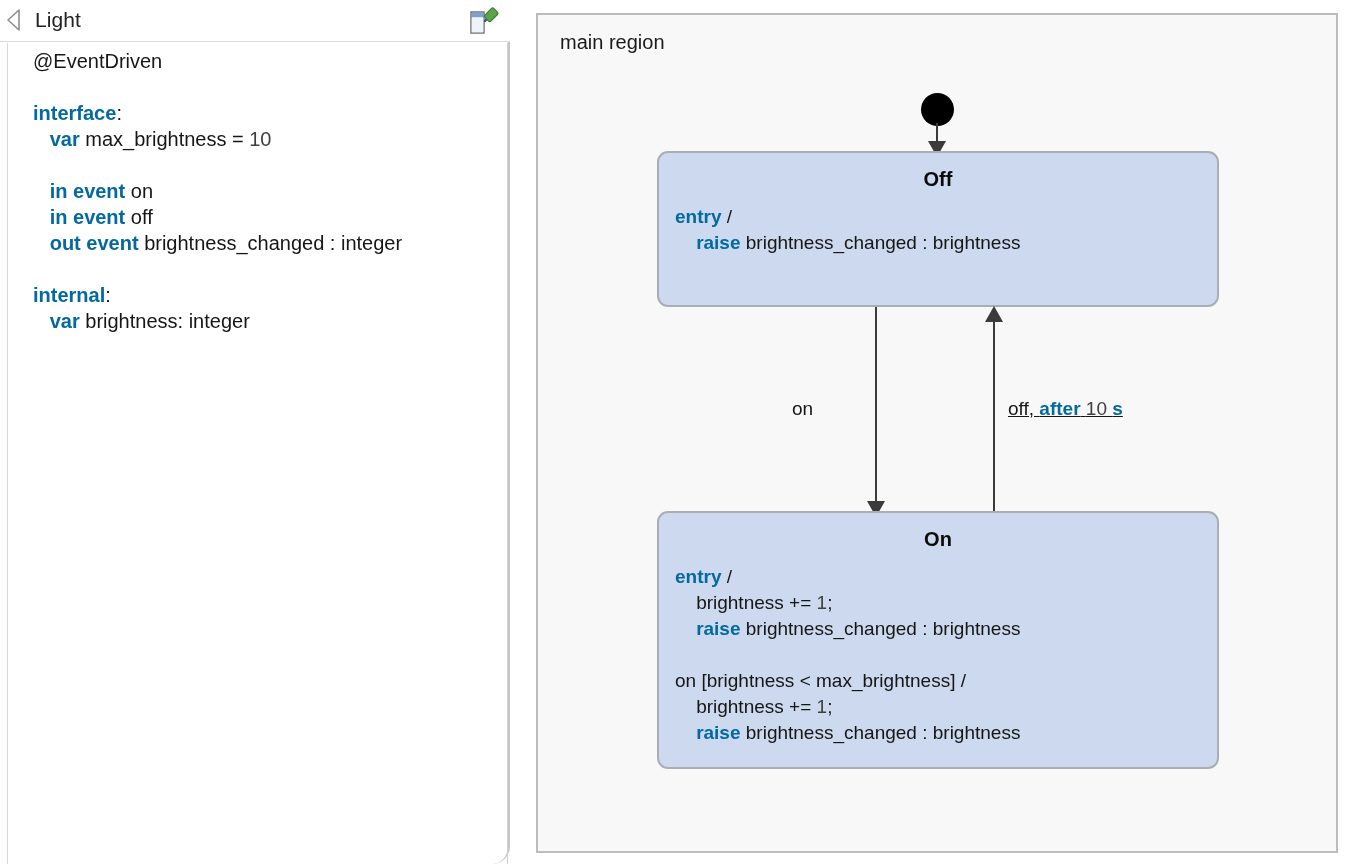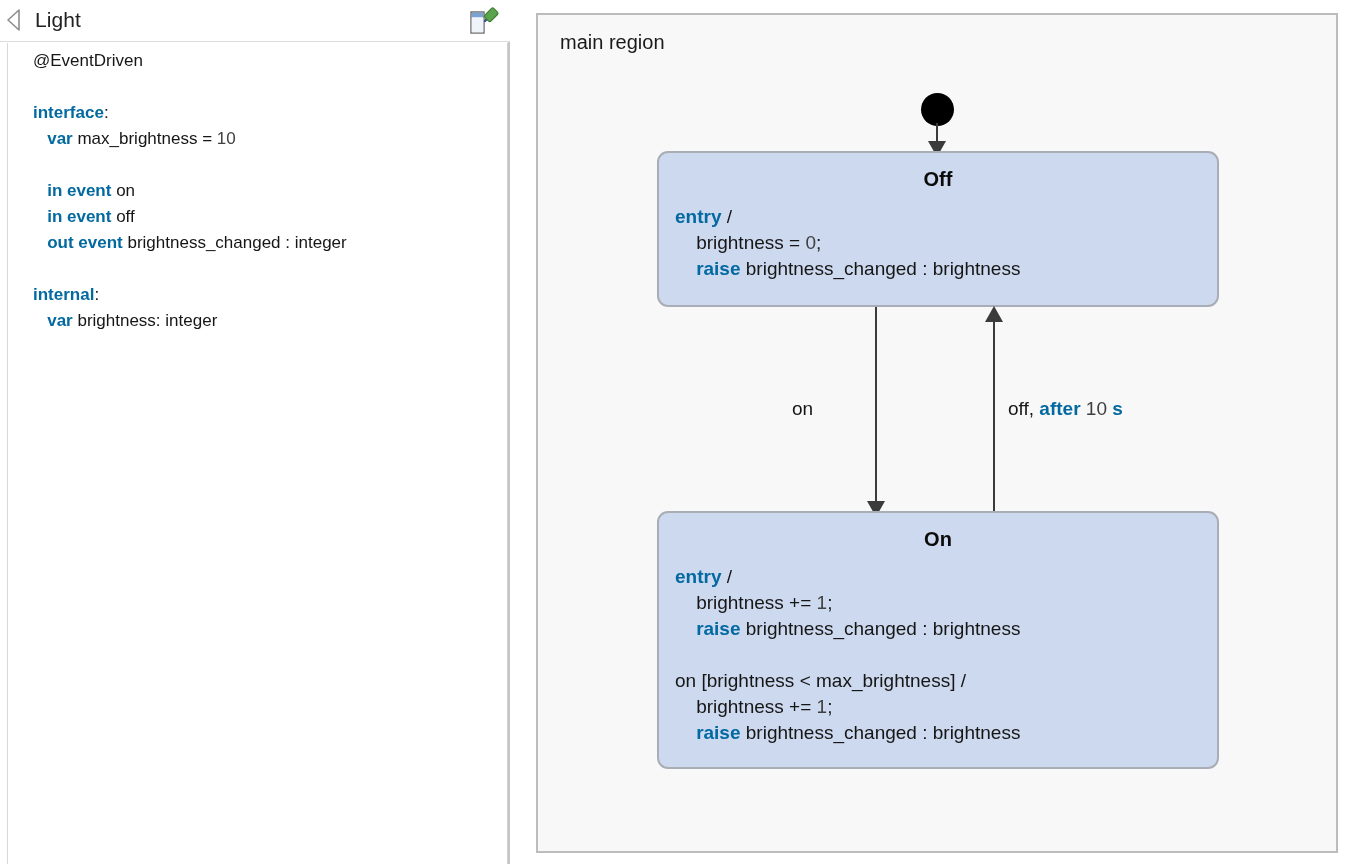--- a/index.html
+++ b/index.html
@@ -23,20 +23,21 @@
 
   
   #editor-panel {
     position: absolute;
     left: 0; top: 0;
     width: 510px;
     height: 864px;
     background: #ffffff;
     box-sizing: border-box;
     border-right: 2px solid #c6c6c6;
+    border-radius: 18px;
   }
 
   #editor-titlebar {
     position: absolute;
     left: 0; top: 0;
     width: 510px; height: 42px;
     box-sizing: border-box;
     border-bottom: 1px solid #dcdcdc;
     background: #ffffff;
   }
@@ -72,21 +73,21 @@
     position: absolute;
     left: 507px; top: 43px;
     width: 1px; height: 821px;
     background: #d0d0d0;
   }
 
   #code {
     position: absolute;
     left: 33px; top: 48px;
     width: 470px;
-    font-size: 17px;
+    font-size: 20px;
     line-height: 26px;
     white-space: pre;
     color: #161616;
   }
   .kw   { color: #0369a1; font-weight: bold; }
   .num  { color: #404040; }
   .blank { display: block; height: 26px; }
 
   
   #diagram-canvas {
@@ -168,21 +169,21 @@
   #arrowhead-on   { left: 329px; top: 486px; }
   #arrowhead-off  { left: 447px; top: 291px; }
 
   .edge-label {
     position: absolute;
     font-size: 19px;
     color: #161616;
     white-space: nowrap;
   }
   #label-on  { left: 254px; top: 383px; }
-  #label-off { left: 470px; top: 383px; }
+  #label-off { left: 470px; top: 383px; text-decoration: underline; }
 </style>
 </head>
 <body>
 
 <div id="app">
 
   <div id="editor-panel">
 
     <div id="editor-titlebar">
 
@@ -221,21 +222,21 @@
 
     <div id="region-label">main region</div>
 
     <div id="initial-node"></div>
 
     <div class="edge-line" id="edge-init"></div>
     <div class="arrow-down" id="arrowhead-init"></div>
 
     <div class="state-box" id="state-off">
       <div class="state-name">Off</div>
-      <div class="state-body"><div><span class="kw">entry</span><span class=""> /</span></div><div>&nbsp;&nbsp;&nbsp;&nbsp;<span class="">brightness = </span><span class="num">0</span><span class="">;</span></div><div>&nbsp;&nbsp;&nbsp;&nbsp;<span class="kw">raise</span><span class=""> brightness_changed : brightness</span></div></div>
+      <div class="state-body"><div><span class="kw">entry</span><span class=""> /</span></div><div>&nbsp;&nbsp;&nbsp;&nbsp;<span class="kw">raise</span><span class=""> brightness_changed : brightness</span></div></div>
     </div>
 
     <div class="edge-line" id="edge-on"></div>
     <div class="arrow-down" id="arrowhead-on"></div>
     <div class="edge-label" id="label-on"><span class="">on</span></div>
 
     <div class="edge-line" id="edge-off"></div>
     <div class="arrow-up" id="arrowhead-off"></div>
     <div class="edge-label" id="label-off"><span class="">off, </span><span class="kw">after</span><span class=""> </span><span class="num">10</span><span class=""> </span><span class="kw">s</span></div>
 

